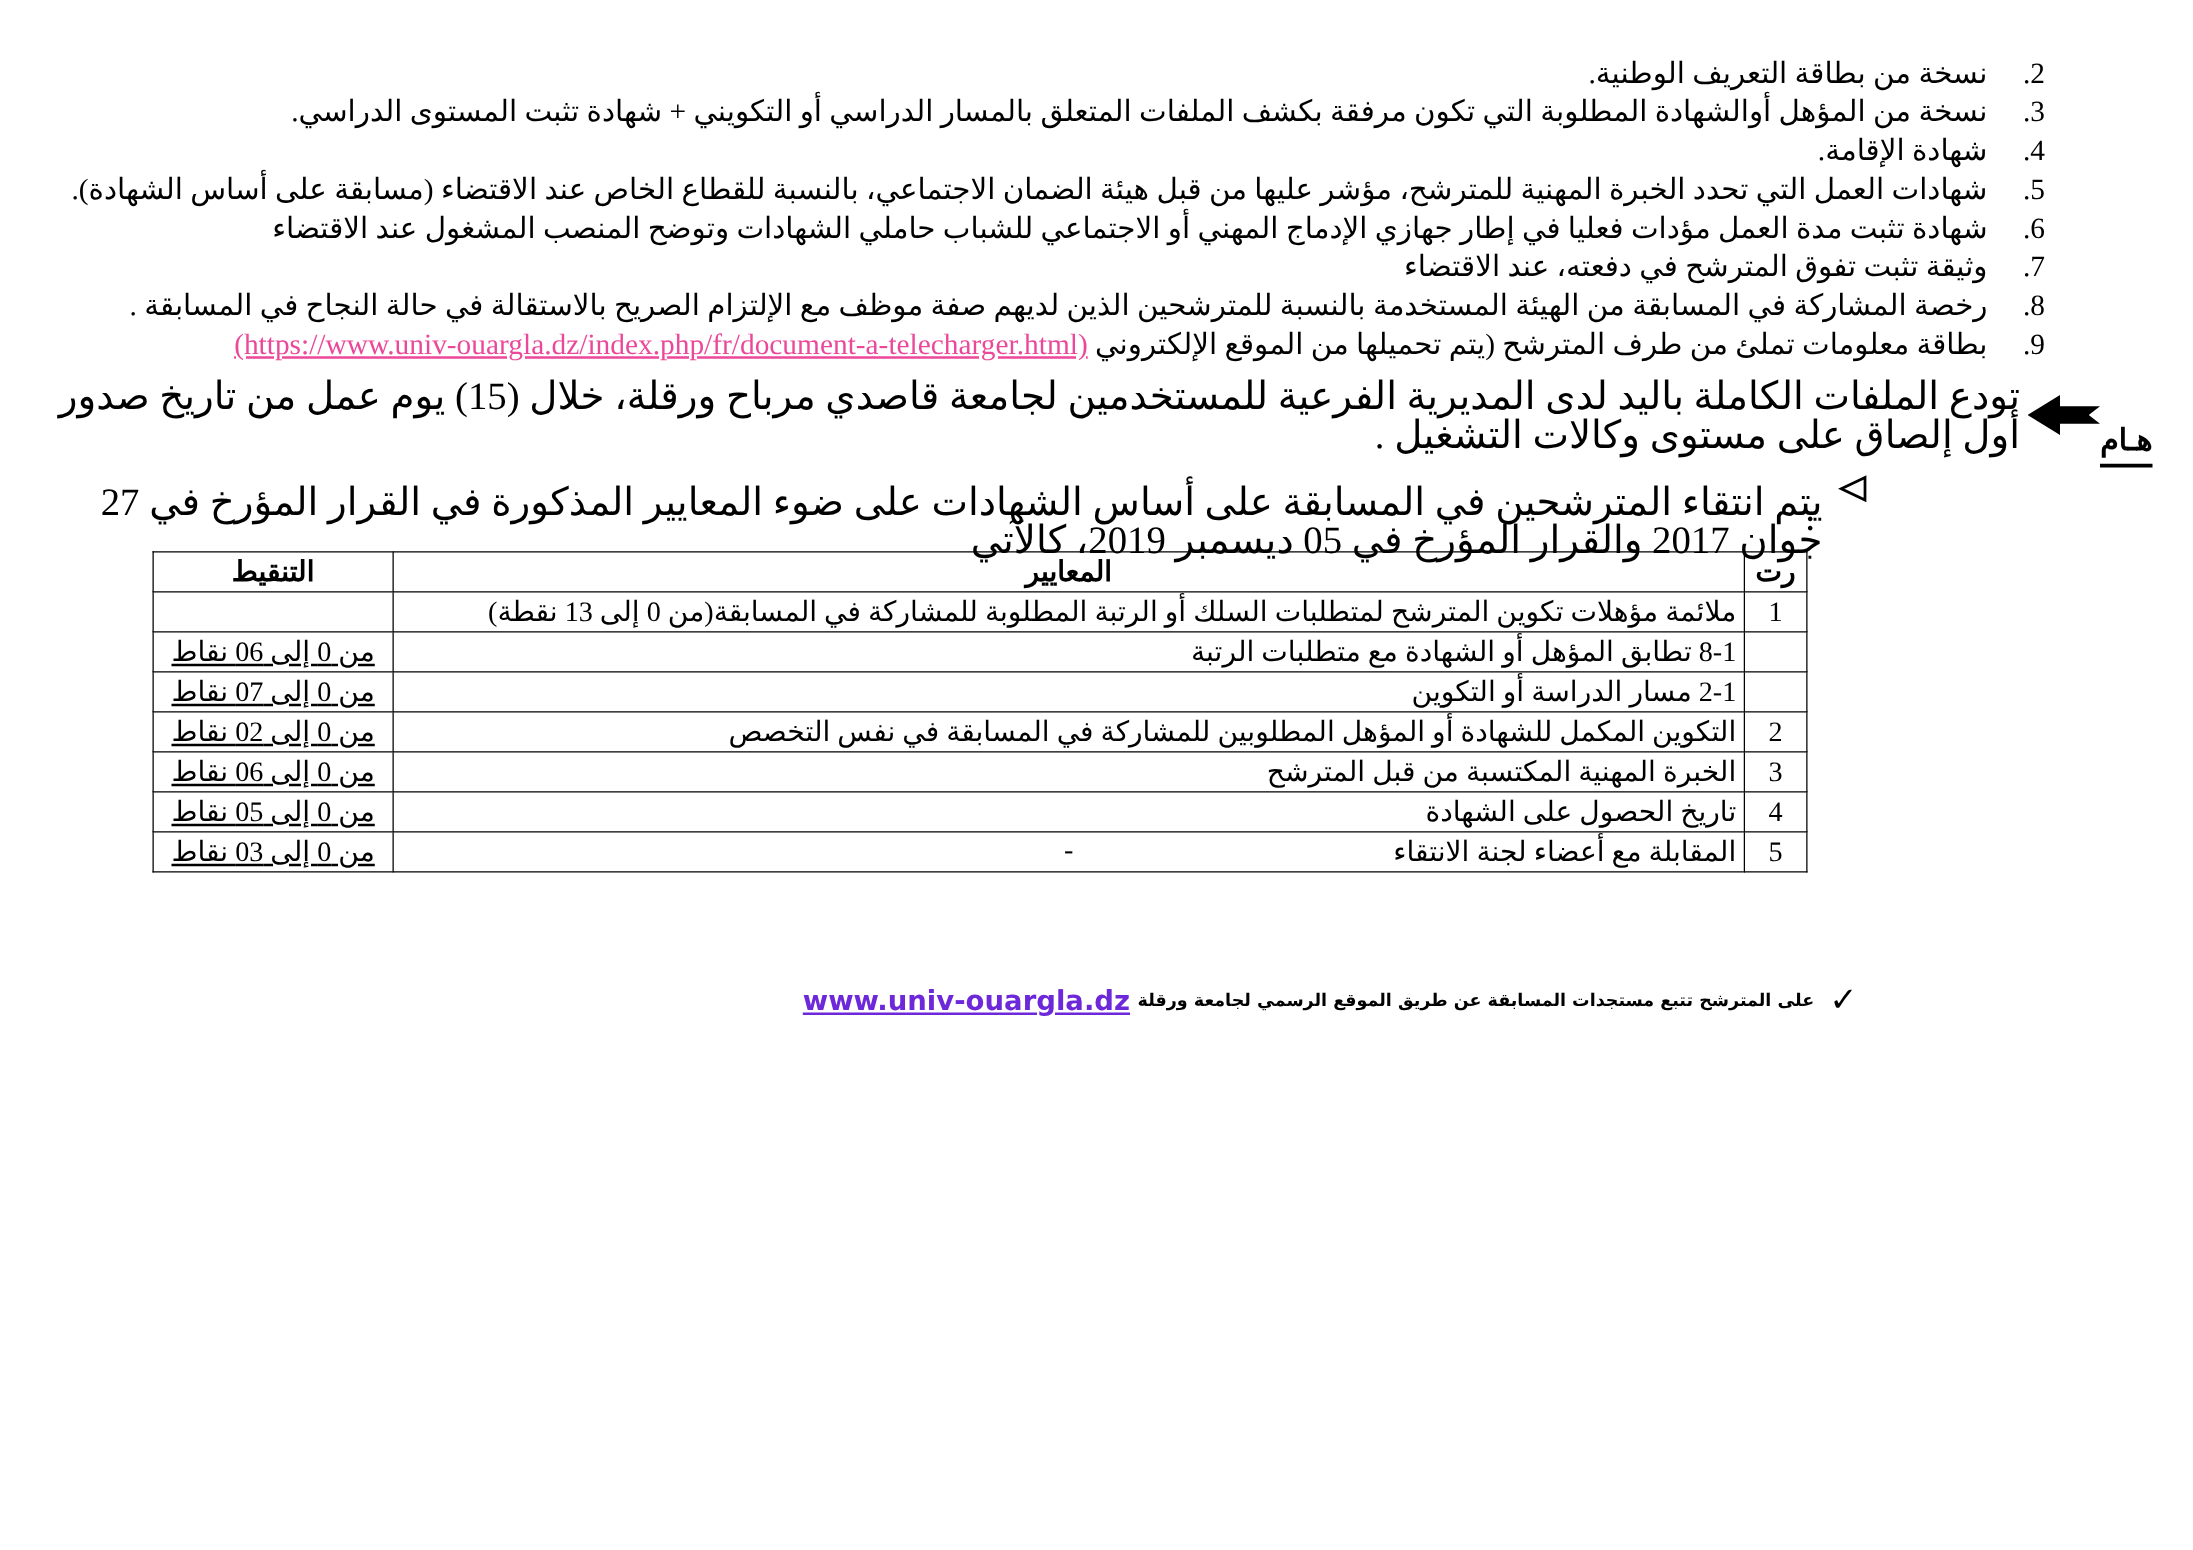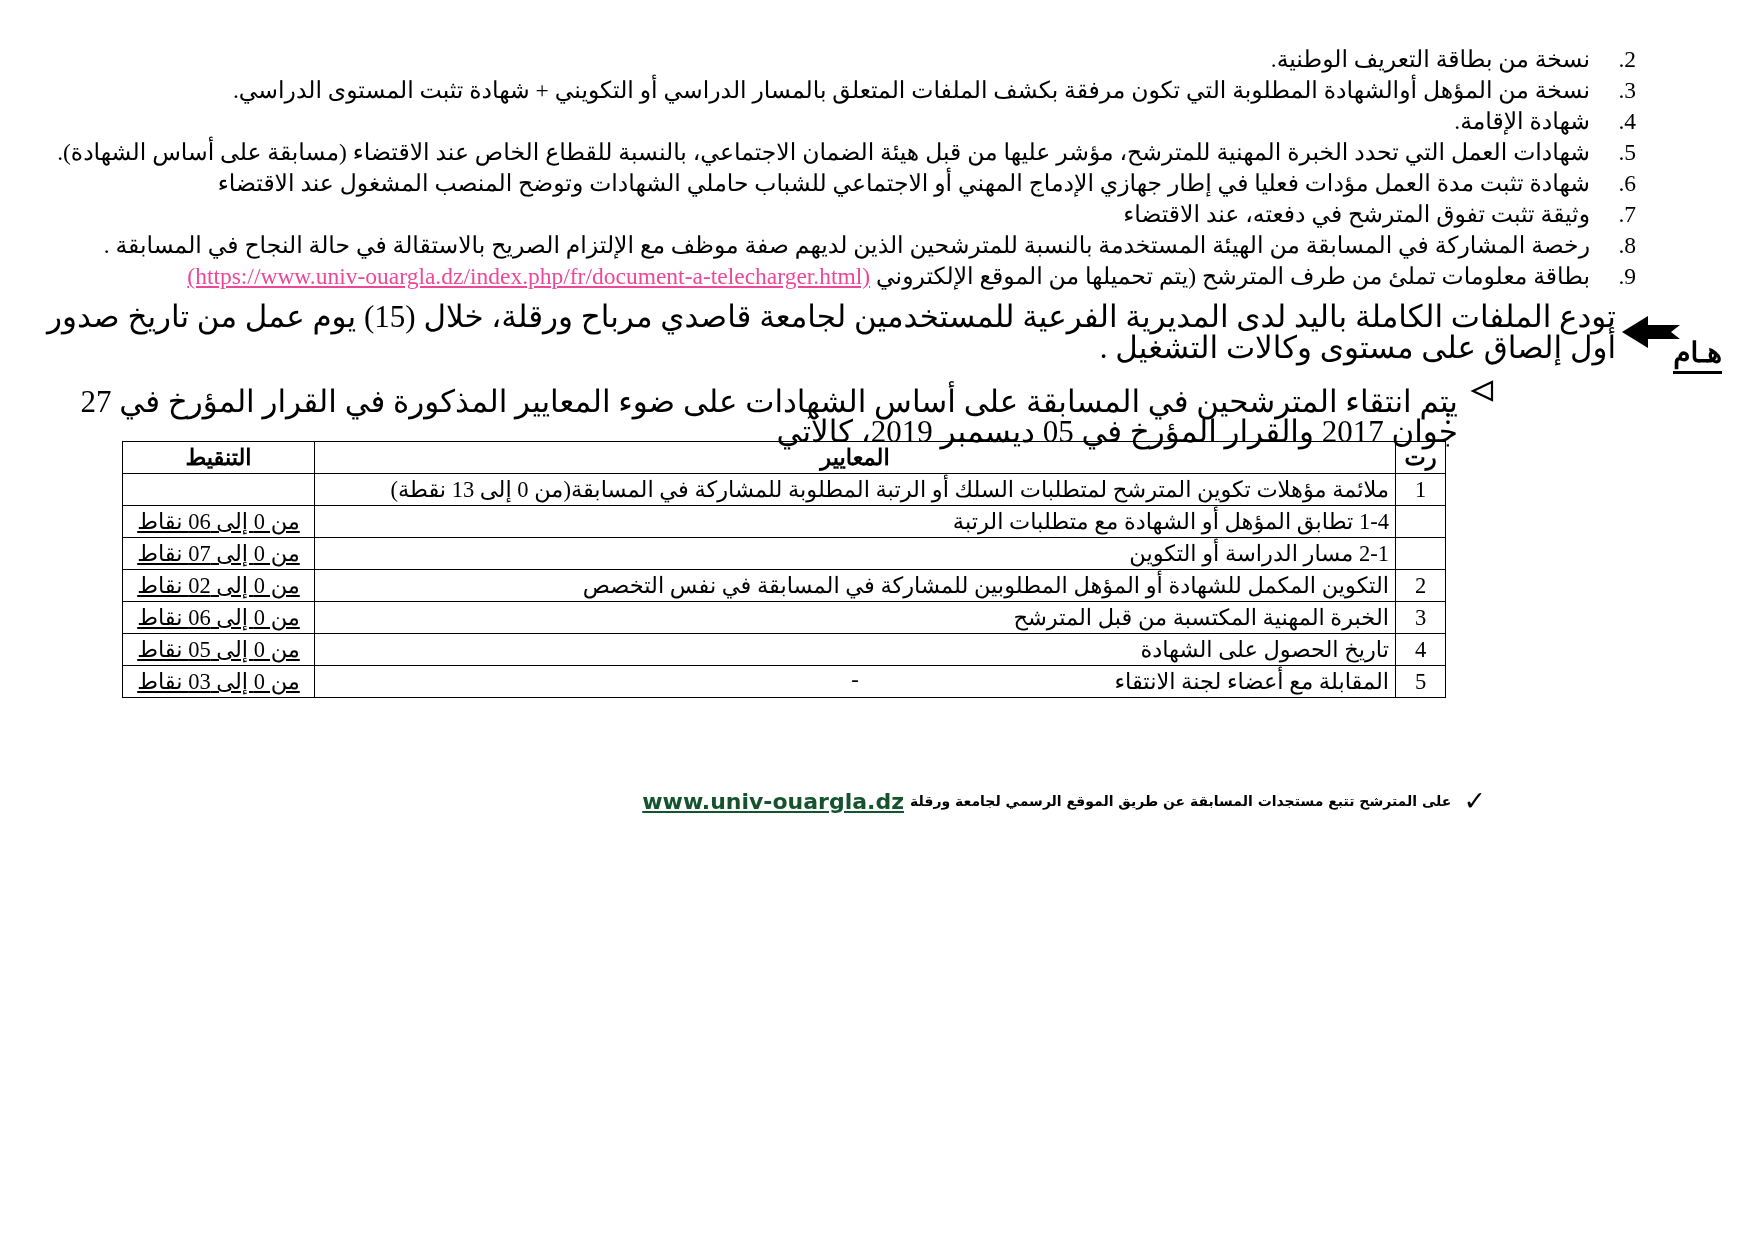--- a/index.html
+++ b/index.html
@@ -16,21 +16,21 @@
   .list-item .num{width:46px;flex:0 0 46px;text-align:right;}
   .list-item .txt{flex:1;}
   .doc-link{color:#ec4899;text-decoration:underline;}
 
   
   .deposit-line{top:301px;right:74px;left:30px;display:flex;align-items:center;}
   .deposit-line .icon-wrap{flex:0 0 58px;height:36px;margin-left:6px;}
   .deposit-line .txt{flex:1;font-size:31px;line-height:31px;}
 
   
-  .ham-heading{top:336px;right:32px;font-size:28px;font-weight:bold;
+  .ham-heading{top:336px;right:32px;font-size:24px;font-weight:bold;
     border-bottom:3px solid #000;padding-bottom:1px;line-height:34px;}
 
   
   .selection-line{top:375px;right:260px;left:44px;display:flex;align-items:flex-start;}
   .selection-line .icon-wrap{flex:0 0 26px;height:24px;margin-left:10px;margin-top:5px;}
   .selection-line .txt{flex:1;font-size:31px;line-height:30px;margin-top:12px;}
   .colon-mark{top:404px;right:302px;font-size:23px;font-weight:bold;}
 
   
   .criteria-table{top:441px;right:308px;border-collapse:collapse;table-layout:fixed;
@@ -132,21 +132,21 @@
     <td class="criteria-cell">
       <span class="crit-flex">
         <span>ملائمة مؤهلات تكوين المترشح لمتطلبات السلك أو  الرتبة المطلوبة للمشاركة في المسابقة</span>
         <span>(من 0 إلى 13 نقطة)</span>
       </span>
     </td>
     <td class="scoring-cell"></td>
   </tr>
   <tr>
     <td class="rank-cell"></td>
-    <td class="criteria-cell">1-4 تطابق  المؤهل أو  الشهادة مع متطلبات الرتبة</td>
+    <td class="criteria-cell">8-1 تطابق  المؤهل أو  الشهادة مع متطلبات الرتبة</td>
     <td class="scoring-cell">من 0 إلى 06 نقاط</td>
   </tr>
   <tr>
     <td class="rank-cell"></td>
     <td class="criteria-cell">2-1 مسار الدراسة أو التكوين</td>
     <td class="scoring-cell">من 0 إلى 07 نقاط</td>
   </tr>
   <tr>
     <td class="rank-cell">2</td>
     <td class="criteria-cell">التكوين المكمل للشهادة أو المؤهل المطلوبين للمشاركة في المسابقة في نفس التخصص</td>
@@ -169,14 +169,14 @@
       <span class="dash">-</span>
     </td>
     <td class="scoring-cell">من 0 إلى 03  نقاط</td>
   </tr>
 </tbody>
   </table>
 
 <div class="abs footer-line">
   <span class="check">✓</span>
   <span class="footer-txt">على المترشح تتبع مستجدات المسابقة عن طريق الموقع الرسمي لجامعة ورقلة</span>
-  <a class="site-link" dir="ltr" style="color: #14532d;">www.univ-ouargla.dz</a>
+  <a class="site-link" dir="ltr" style="color: #6d28d9;">www.univ-ouargla.dz</a>
 </div>
 
 </body></html>

